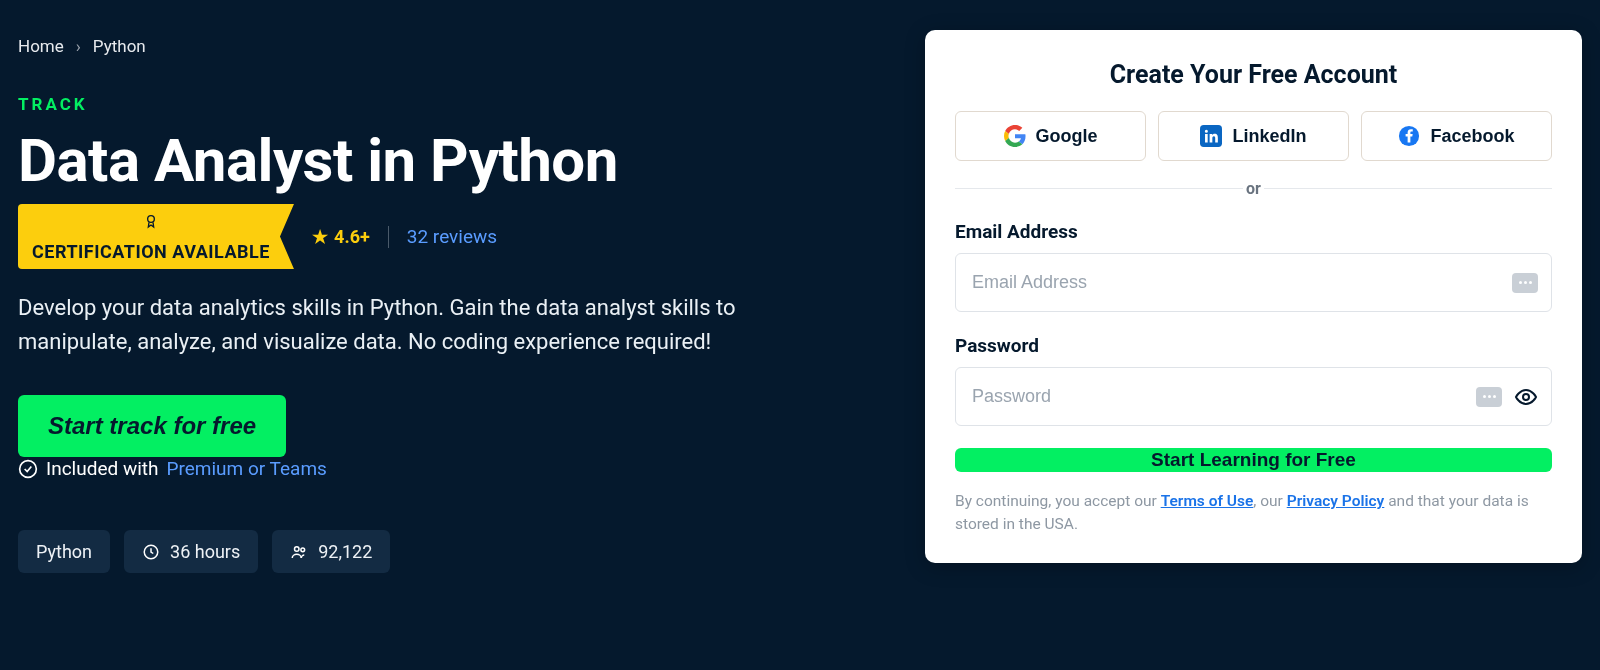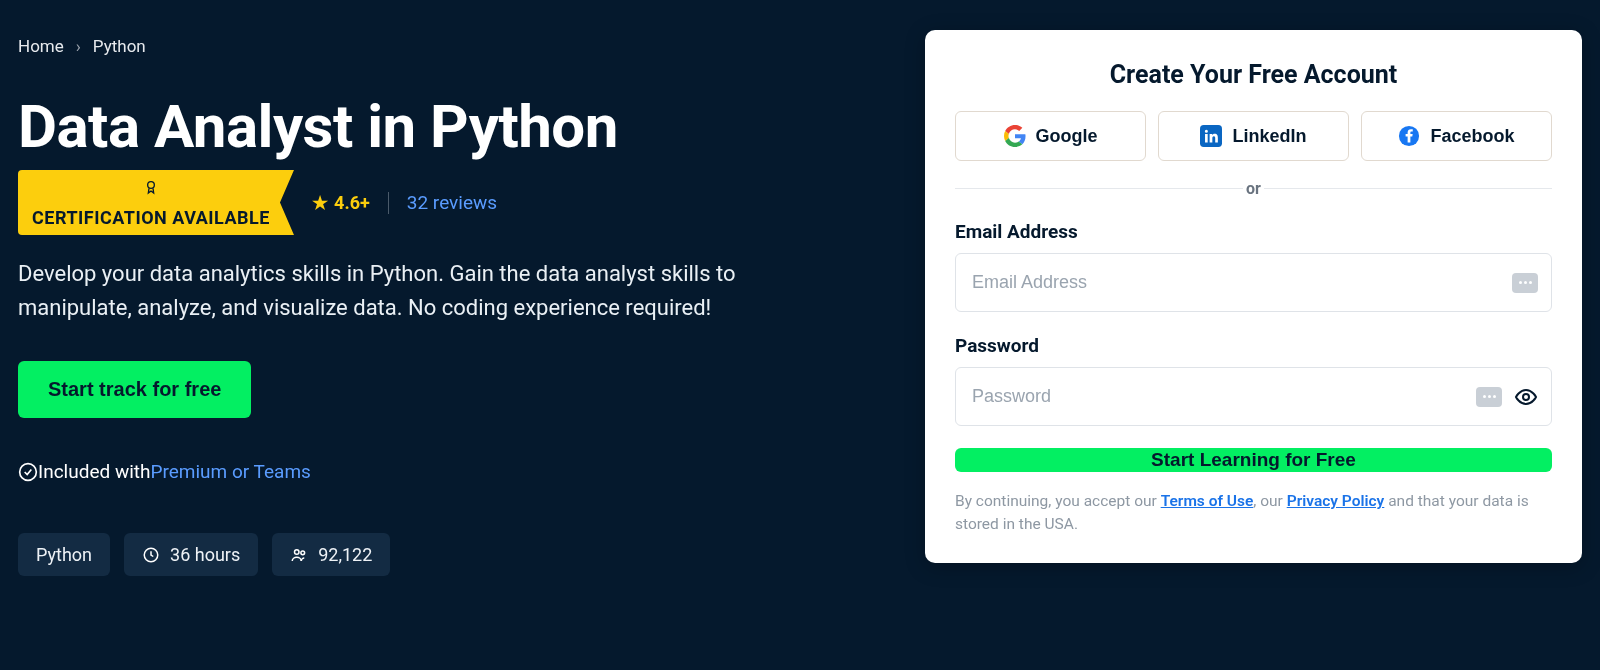--- a/index.html
+++ b/index.html
@@ -85,33 +85,33 @@
     font-size: 22px;
     line-height: 1.55;
     color: #eaf0f5;
     max-width: 720px;
     margin-bottom: 36px;
   }
   .cta {
     background: #03ef62;
     color: #05192d;
     font-weight: 700;
-    font-size: 20px;
+    font-size: 24px;
     border: none;
     border-radius: 6px;
     padding: 17px 30px;
     cursor: pointer;
-    margin-bottom: 22px;
+    font-style: italic;
   }
   .included-row {
     display: flex;
     align-items: center;
+    gap: 8px;
     font-size: 19px;
     margin-bottom: 50px;
-    margin-top: 20px;
   }
   .included-row svg { width: 20px; height: 20px; }
   .included-link {
     color: #5a9cff;
     text-decoration: none;
   }
   .chips {
     display: flex;
     gap: 14px;
   }
@@ -235,20 +235,21 @@
 <body>
 
 <div class="page">
   <div class="left">
     <nav class="breadcrumb">
       <a href="#">Home</a>
       <span class="chev">›</span>
       <a href="#">Python</a>
     </nav>
 
+    <div class="eyebrow">TRACK</div>
     <h1 class="title">Data Analyst in Python</h1>
 
     <div class="meta-row">
       <div class="cert-badge">
         <svg viewBox="0 0 24 24" fill="none" stroke="#05192d" stroke-width="2">
           <circle cx="12" cy="9" r="5"></circle>
           <path d="M9 14l-1 7 4-3 4 3-1-7"></path>
         </svg>
         <span>CERTIFICATION AVAILABLE</span>
       </div>

